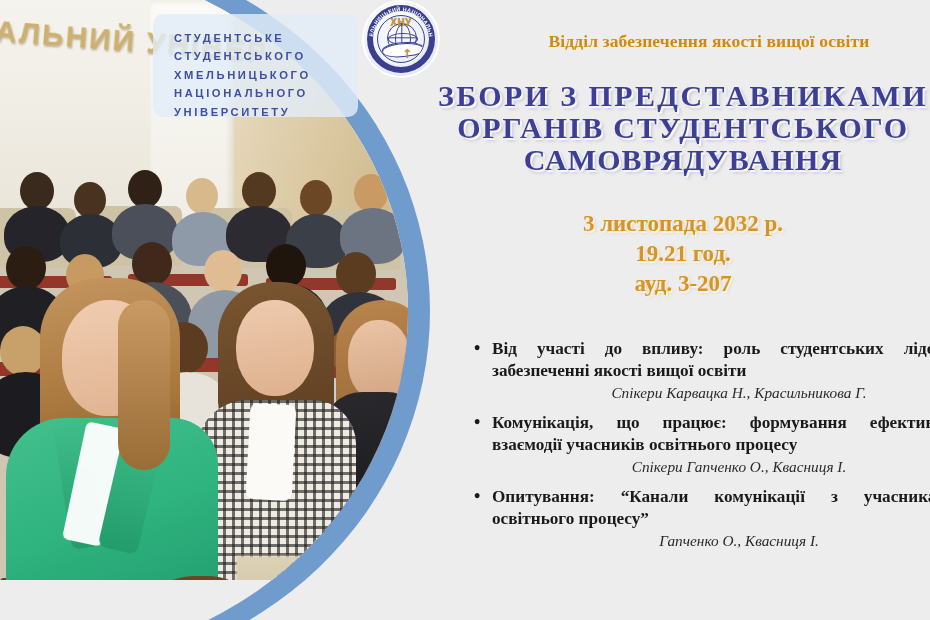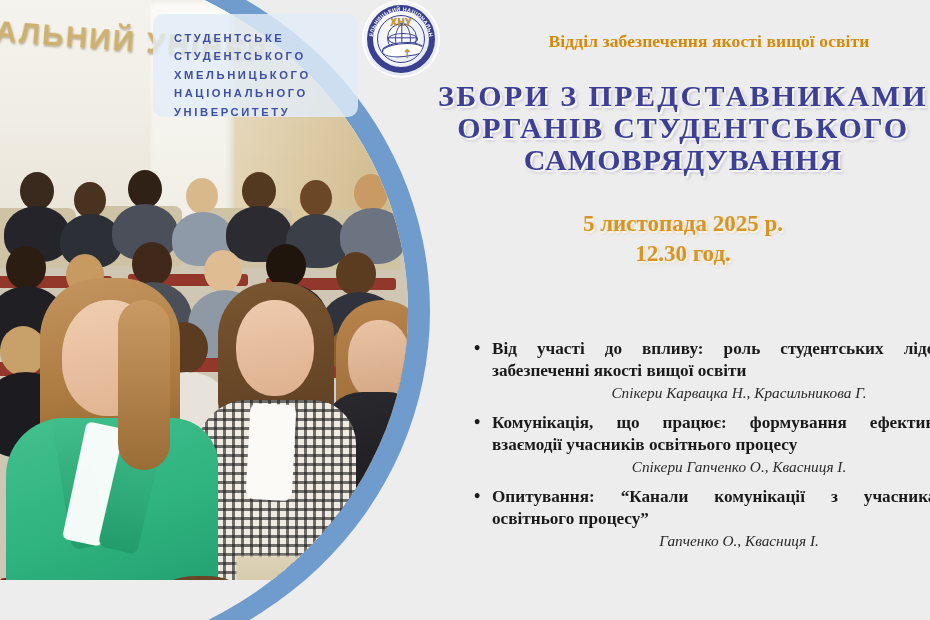--- a/index.html
+++ b/index.html
@@ -447,22 +447,23 @@
 
     <div class="dept">Відділ забезпечення якості вищої освіти</div>
 
     <div class="title">
       <div class="l1">ЗБОРИ  З  ПРЕДСТАВНИКАМИ</div>
       <div class="l2">ОРГАНІВ СТУДЕНТСЬКОГО</div>
       <div class="l3">САМОВРЯДУВАННЯ</div>
     </div>
 
     <div class="when">
-      <div>5 листопада 2025 р.</div>
-      <div>12.30 год.</div>
+      <div>3 листопада 2032 р.</div>
+      <div>19.21 год.</div>
+      <div>ауд. 3-207</div>
     </div>
 
     <div class="bullets">
 
       <div class="bullet-item">
         <div class="bullet-main">
           <span class="ln j">Від участі до впливу: роль студентських лідерів</span>
           <span class="ln">забезпеченні якості вищої освіти</span>
         </div>
         <div class="speakers">Спікери Карвацка Н., Красильникова Г.</div>

